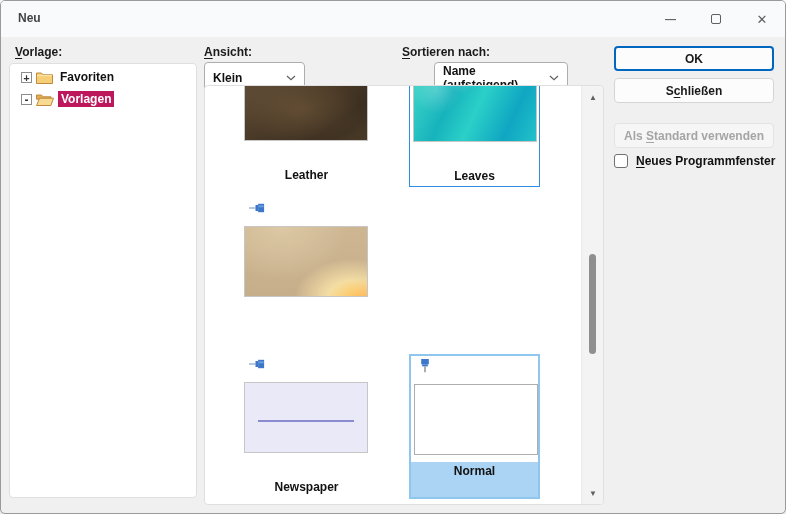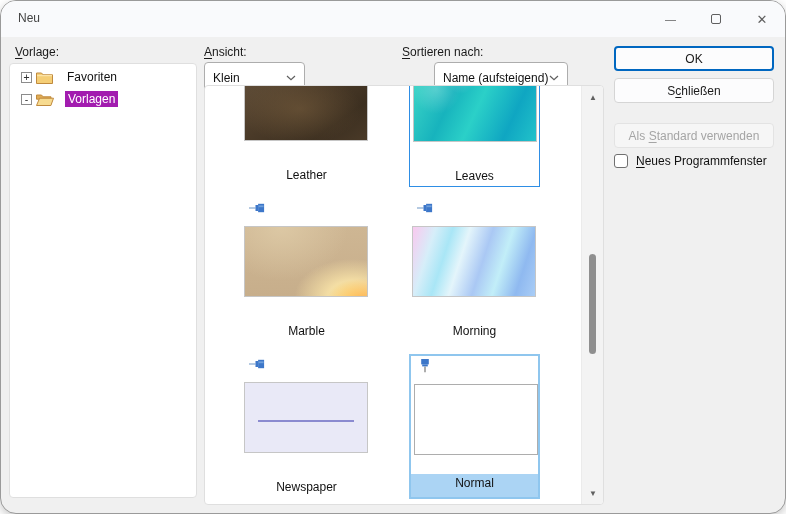--- a/index.html
+++ b/index.html
@@ -1,20 +1,20 @@
 <!DOCTYPE html>
 <html><head>
 <meta charset="utf-8">
 <style>
   * { margin:0; padding:0; box-sizing:border-box; }
   html,body { background:#ffffff; font-family:"Liberation Sans","DejaVu Sans",sans-serif; }
   .dialog {
     position:relative; width:786px; height:514px;
-    background:#F0F0F0; border:1px solid #9a9a9a; border-radius:16px;
-    overflow:hidden; box-shadow:0 3px 10px rgba(0,0,0,.22);
+    background:#F0F0F0; border:1px solid #9a9a9a; border-radius:5px;
+    overflow:hidden; box-shadow:0 3px 10px rgba(0,0,0,.22);font-weight:bold;
   }
   
   .titlebar { position:absolute; left:0; top:0; right:0; height:36px; background:#F9FAFC; }
   .title { position:absolute; left:17px; top:10px; font-size:12px; color:#444; }
   .win-controls { position:absolute; right:0; top:0; height:36px; display:flex; }
   .win-btn { width:46px; height:36px; display:flex; align-items:center; justify-content:center;
              color:#5f5f5f; font-size:12px; cursor:default; }
   .max-box { width:10px; height:10px; border:1px solid #5f5f5f; border-radius:2px; display:inline-block; }
   .min-glyph { font-size:11px; letter-spacing:-1px; }
   .close-glyph { font-size:13px; }
@@ -22,42 +22,42 @@
   .field-label { position:absolute; font-size:12px; color:#1a1a1a; }
   .ak { text-decoration:underline; text-underline-offset:2px; }
   
   .tree-panel { position:absolute; left:8px; top:62px; width:188px; height:435px;
                 background:#fff; border:1px solid #DFDFDF; border-radius:4px; overflow:hidden; }
   .tree-row { display:flex; align-items:center; height:18px; margin-top:4px; padding-left:11px; font-size:12px; color:#111; }
   .expander { width:11px; height:11px; border:1px solid #8c8c8c; background:#fff;
               display:flex; align-items:center; justify-content:center;
               font-size:10px; line-height:9px; color:#333; margin-right:4px; flex:0 0 auto;
               font-family:"DejaVu Sans Mono",monospace; }
-  .tree-label { padding:1px 3px; margin-left:11px; white-space:nowrap; }
-  .tree-label.selected { background:#a21caf; color:#fff; }
+  .tree-label { padding:1px 3px; margin-left:4px; white-space:nowrap; }
+  .tree-label.selected { background:#be185d; color:#fff; }
   .folder-icon { flex:0 0 auto; display:inline-flex; }
   
   .combo { position:absolute; height:32px; background:#fff; border:1px solid #ADADAD; border-radius:4px;
            display:flex; align-items:center; padding:0 8px; font-size:12px; color:#111; }
   .combo .chev { margin-left:auto; display:inline-flex; }
   .combo-view { left:203px; top:61px; width:101px; }
   .combo-sort { left:401px; top:61px; width:134px;margin-left:32px; }
   
   .gallery { position:absolute; left:203px; top:84px; width:400px; height:420px;
              background:#fff; border:1px solid #DFDFDF; border-radius:4px; }
   .gallery-viewport { position:absolute; left:0; top:0; right:22px; bottom:0; overflow:hidden;padding-left:34px; }
   .cell { position:absolute; width:131px; height:145px; }
   .cell .pin { position:absolute; left:8px; top:2px; }
   .cell .thumb { position:absolute; left:3px; top:28px; width:124px; height:71px;
                  border:1px solid #C6C6C6; }
   .cell .cell-label { position:absolute; left:0; right:0; top:126px; text-align:center;
                       font-size:12px; color:#111; }
   .cell.sel-outline { border:1px solid #2E8EE5; }
   .cell.sel-pinned { border:2px solid #8FC6EE; background:#fff; }
-  .cell.sel-pinned .cell-label { top:auto; bottom:0; height:23px; line-height:19px; background:#ABD4F4;text-align:center; }
+  .cell.sel-pinned .cell-label { top:auto; bottom:0; height:35px; line-height:19px; background:#ABD4F4;text-align:center; }
   .cell.sel-pinned .thumb { border-color:#ADADAD; }
   
   .r0 { top:-44px; } .r1 { top:112px; } .r2 { top:268px; }
   .cL { left:36px; } .cR { left:204px; }
   
   .thumb-leather { background:
       radial-gradient(ellipse at 45% 55%, rgba(130,102,66,.45), rgba(130,102,66,0) 65%),
       linear-gradient(145deg,#63503a 0%,#4a3a28 45%,#3c2f20 75%,#4a3a28 100%); }
   .thumb-leaves { background:
       radial-gradient(circle at 18% 25%, rgba(255,255,255,.22), rgba(255,255,255,0) 22%),
@@ -177,35 +177,22 @@
       <div class="cell r1 cL">
         <span class="pin">
           <svg width="17" height="12" viewBox="0 0 17 12">
               <line x1="0" y1="6" x2="6.5" y2="6" stroke="#9DB8D9" stroke-width="1.5"></line>
               <rect x="6.5" y="3" width="2.6" height="6" fill="#3D77C9"></rect>
               <rect x="9.1" y="1.8" width="6" height="8.4" fill="#3D77C9"></rect>
               <rect x="9.6" y="3.4" width="5" height="1.8" fill="#6FA0DC"></rect>
             </svg>
         </span>
         <div class="thumb thumb-marble"></div>
-        <div class="cell-label">Marble</div>
-      </div>
-
-      <div class="cell r1 cR">
-        <span class="pin">
-          <svg width="17" height="12" viewBox="0 0 17 12">
-              <line x1="0" y1="6" x2="6.5" y2="6" stroke="#9DB8D9" stroke-width="1.5"></line>
-              <rect x="6.5" y="3" width="2.6" height="6" fill="#3D77C9"></rect>
-              <rect x="9.1" y="1.8" width="6" height="8.4" fill="#3D77C9"></rect>
-              <rect x="9.6" y="3.4" width="5" height="1.8" fill="#6FA0DC"></rect>
-            </svg>
-        </span>
-        <div class="thumb thumb-morning"></div>
-        <div class="cell-label">Morning</div>
-      </div>
+      </div>
+
 
       <div class="cell r2 cL">
         <span class="pin">
           <svg width="17" height="12" viewBox="0 0 17 12">
               <line x1="0" y1="6" x2="6.5" y2="6" stroke="#9DB8D9" stroke-width="1.5"></line>
               <rect x="6.5" y="3" width="2.6" height="6" fill="#3D77C9"></rect>
               <rect x="9.1" y="1.8" width="6" height="8.4" fill="#3D77C9"></rect>
               <rect x="9.6" y="3.4" width="5" height="1.8" fill="#6FA0DC"></rect>
             </svg>
         </span>

